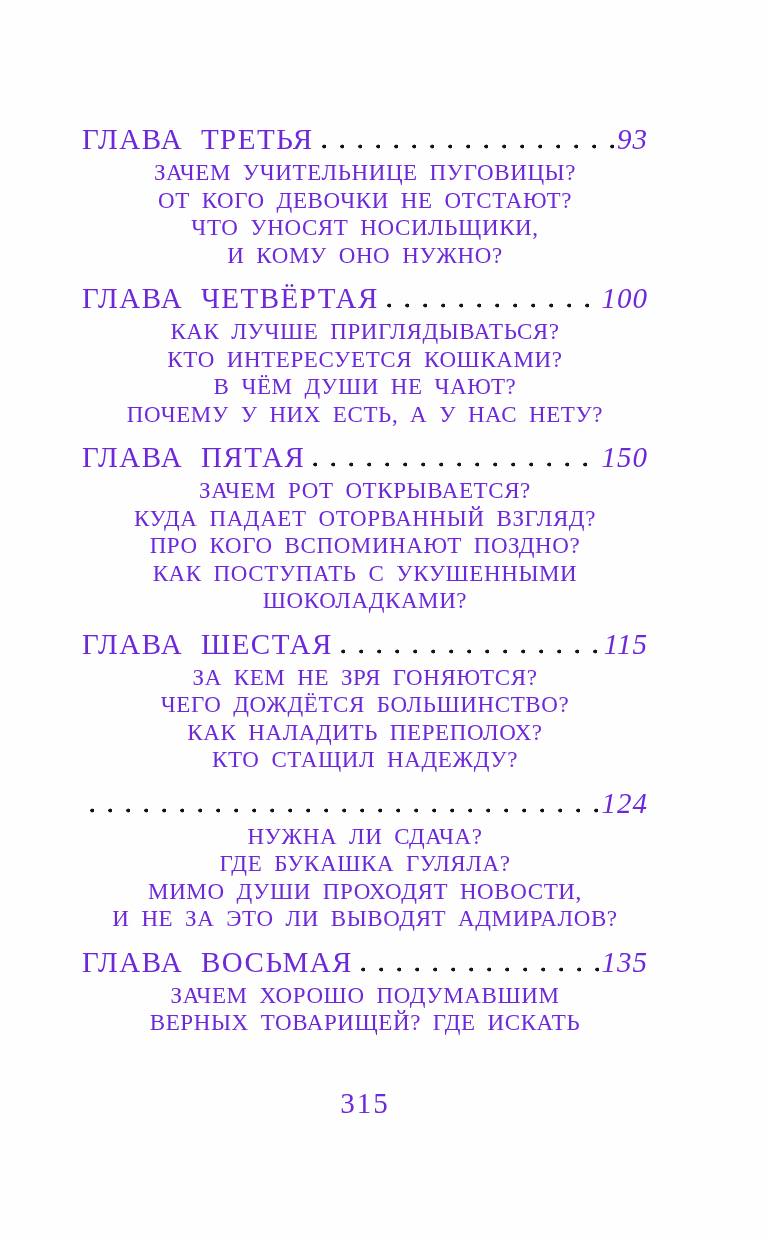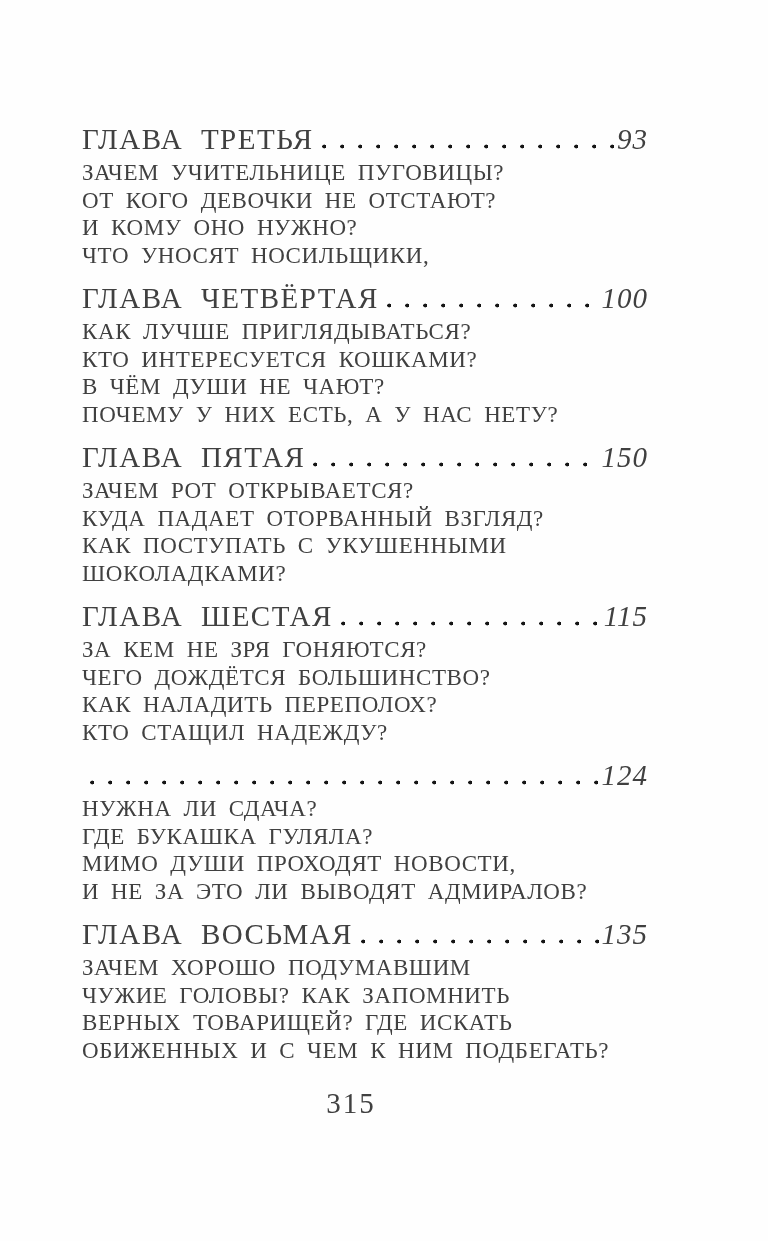--- a/index.html
+++ b/index.html
@@ -6,21 +6,21 @@
     margin: 0;
     padding: 0;
     background: #ffffff;
   }
   .page {
     position: relative;
     width: 768px;
     height: 1241px;
     background: #fefefe;
     font-family: "Liberation Serif", serif;
-    color: #404040;
+    color: #6d28d9;
     overflow: hidden;
   }
   .content {
     position: absolute;
     left: 82px;
     top: 121px;
     width: 566px;
   }
   .entry {
     margin-bottom: 11px;
@@ -50,25 +50,25 @@
     letter-spacing: 1px;
     font-style: italic;
   }
   .entry-lines {
     margin-top: 2px;
     font-size: 23px;
     line-height: 27.5px;
     letter-spacing: 0.6px;
     word-spacing: 5.5px;
   }
-  .qline { white-space: nowrap; }
+  .qline { white-space: nowrap; text-align: center; }
   .folio {
     position: absolute;
     top: 1085px;
-    left: 68px;
+    left: 82px;
     width: 566px;
     text-align: center;
     font-size: 29px;
     line-height: 36px;
     letter-spacing: 2px;
   }
 </style>
 </head>
 <body>
 
@@ -77,22 +77,22 @@
 
     <div class="entry">
       <div class="entry-heading">
         <span class="entry-title">ГЛАВА ТРЕТЬЯ</span>
         <span class="leader"></span>
         <span class="entry-page">93</span>
       </div>
       <div class="entry-lines">
         <div class="qline">ЗАЧЕМ УЧИТЕЛЬНИЦЕ ПУГОВИЦЫ?</div>
         <div class="qline">ОТ КОГО ДЕВОЧКИ НЕ ОТСТАЮТ?</div>
+        <div class="qline">ЧТО УНОСЯТ НОСИЛЬЩИКИ,</div>
         <div class="qline">И КОМУ ОНО НУЖНО?</div>
-        <div class="qline">ЧТО УНОСЯТ НОСИЛЬЩИКИ,</div>
       </div>
     </div>
 
     <div class="entry">
       <div class="entry-heading">
         <span class="entry-title">ГЛАВА ЧЕТВЁРТАЯ</span>
         <span class="leader"></span>
         <span class="entry-page">100</span>
       </div>
       <div class="entry-lines">
@@ -105,20 +105,21 @@
 
     <div class="entry">
       <div class="entry-heading">
         <span class="entry-title">ГЛАВА ПЯТАЯ</span>
         <span class="leader"></span>
         <span class="entry-page">150</span>
       </div>
       <div class="entry-lines">
         <div class="qline">ЗАЧЕМ РОТ ОТКРЫВАЕТСЯ?</div>
         <div class="qline">КУДА ПАДАЕТ ОТОРВАННЫЙ ВЗГЛЯД?</div>
+        <div class="qline">ПРО КОГО ВСПОМИНАЮТ ПОЗДНО?</div>
         <div class="qline">КАК ПОСТУПАТЬ С УКУШЕННЫМИ</div>
         <div class="qline">ШОКОЛАДКАМИ?</div>
       </div>
     </div>
 
     <div class="entry">
       <div class="entry-heading">
         <span class="entry-title">ГЛАВА ШЕСТАЯ</span>
         <span class="leader"></span>
         <span class="entry-page">115</span>
@@ -145,22 +146,20 @@
     </div>
 
     <div class="entry">
       <div class="entry-heading">
         <span class="entry-title">ГЛАВА ВОСЬМАЯ</span>
         <span class="leader"></span>
         <span class="entry-page">135</span>
       </div>
       <div class="entry-lines">
         <div class="qline">ЗАЧЕМ ХОРОШО ПОДУМАВШИМ</div>
-        <div class="qline">ЧУЖИЕ ГОЛОВЫ? КАК ЗАПОМНИТЬ</div>
         <div class="qline">ВЕРНЫХ ТОВАРИЩЕЙ? ГДЕ ИСКАТЬ</div>
-        <div class="qline">ОБИЖЕННЫХ И С ЧЕМ К НИМ ПОДБЕГАТЬ?</div>
       </div>
     </div>
 
   </div>
 
   <div class="folio">315</div>
 </div>
 
 </body></html>

